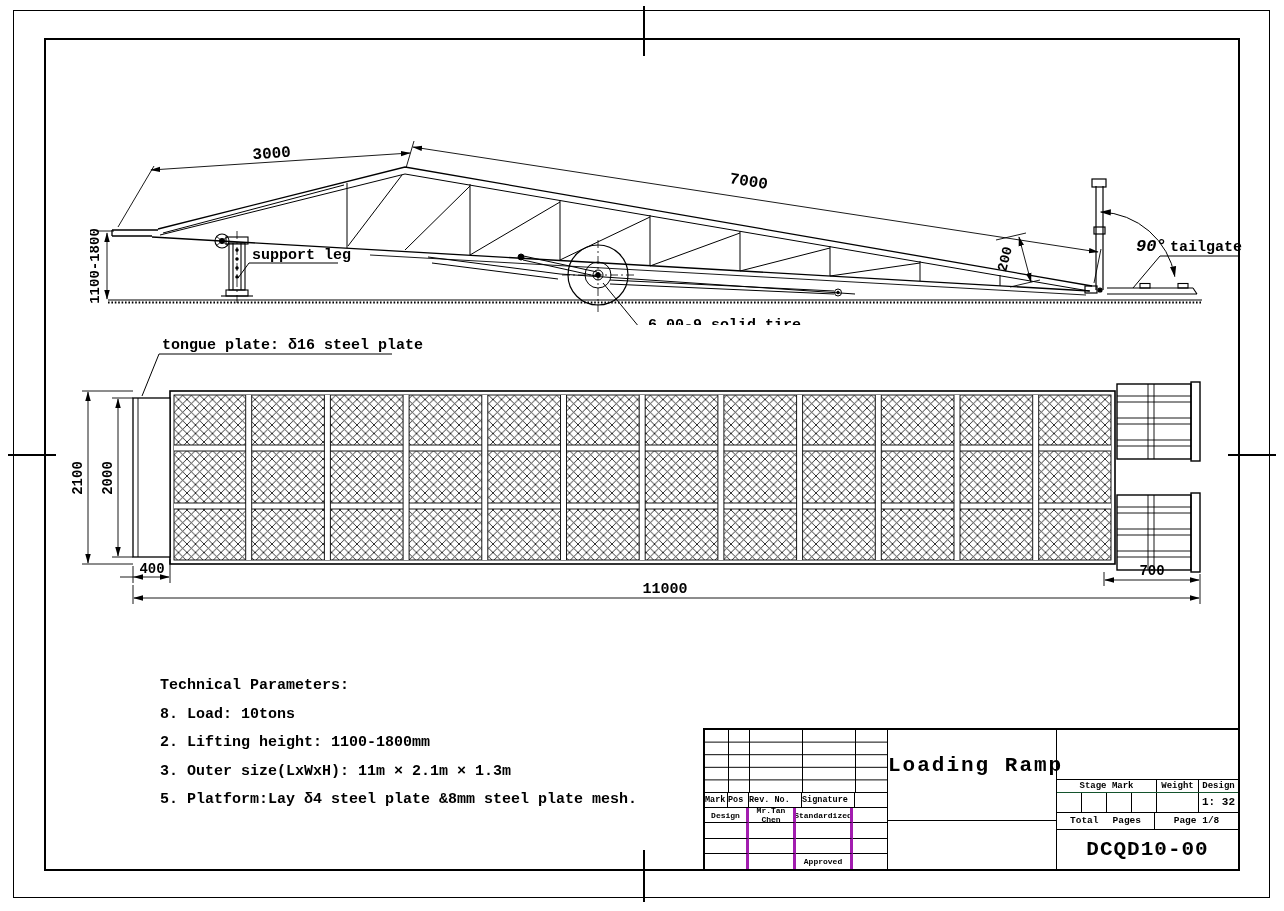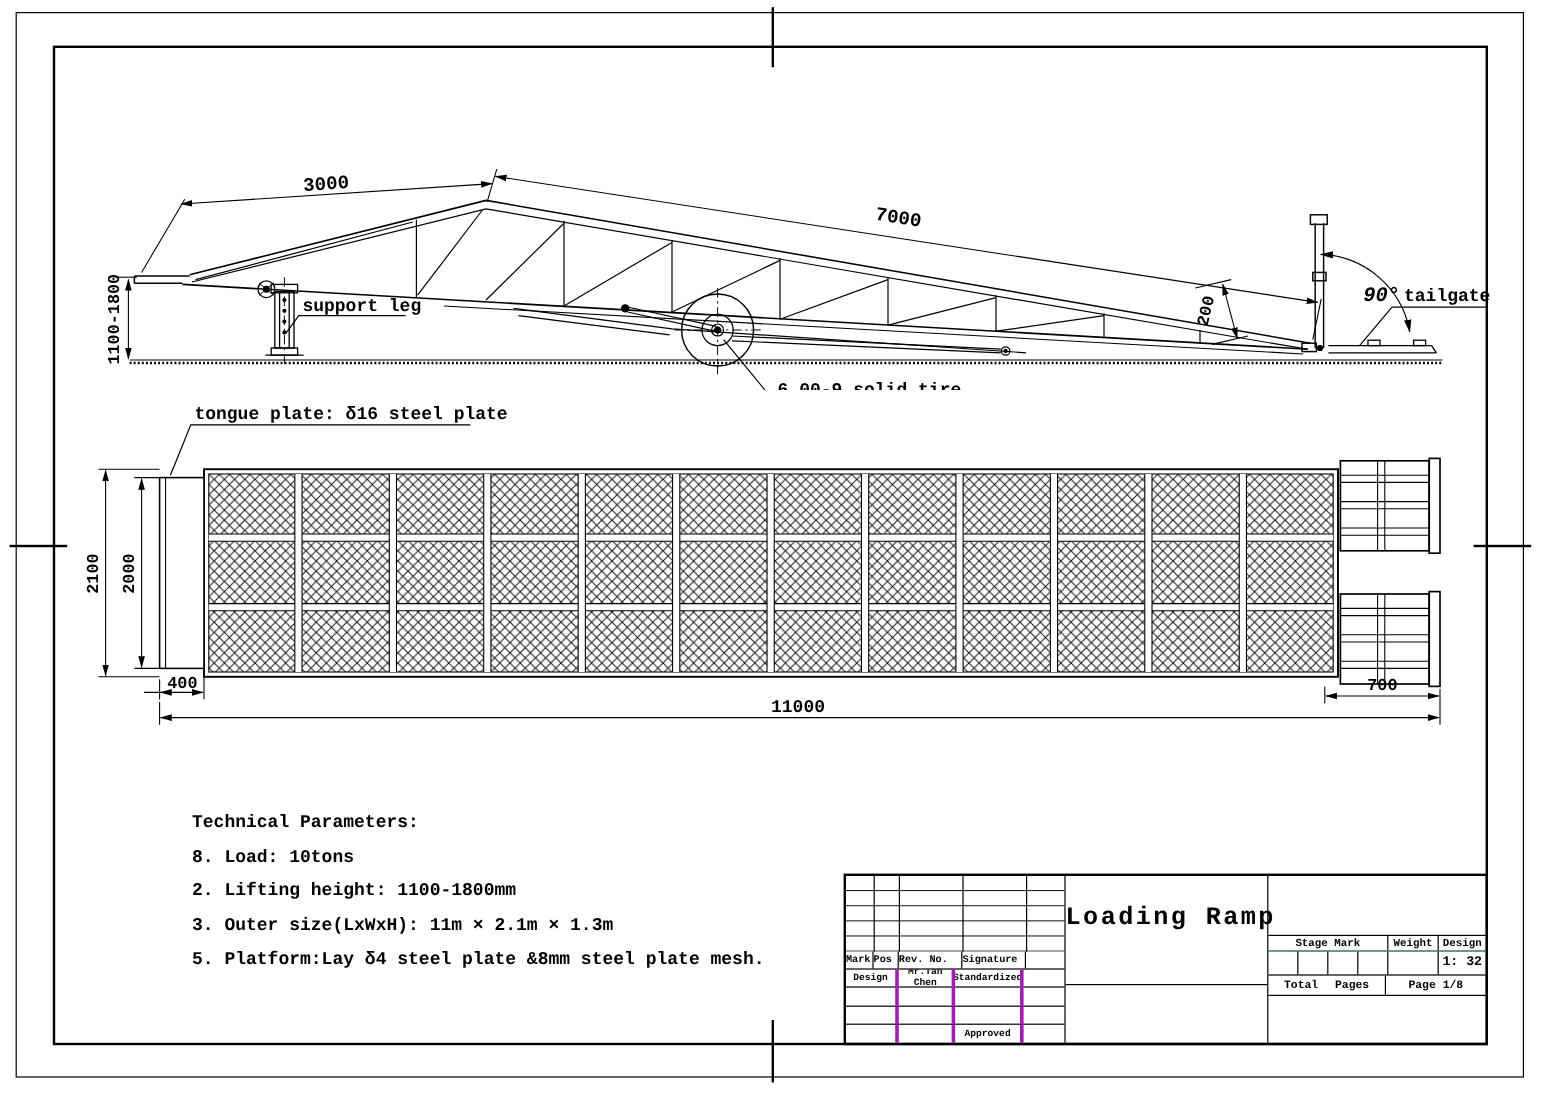--- a/index.html
+++ b/index.html
@@ -369,14 +369,15 @@
       <div></div>
       <div></div>
       <div>1: 32</div>
     </div>
     <div class="tbr-row3">
       <div>
         <span>Total</span><span class="gap"></span><span>Pages</span>
       </div>
       <div>Page 1/8</div>
     </div>
+    <div class="tbr-num">DCQD10-00</div>
   </div>
 </div>
 
 </body></html>

